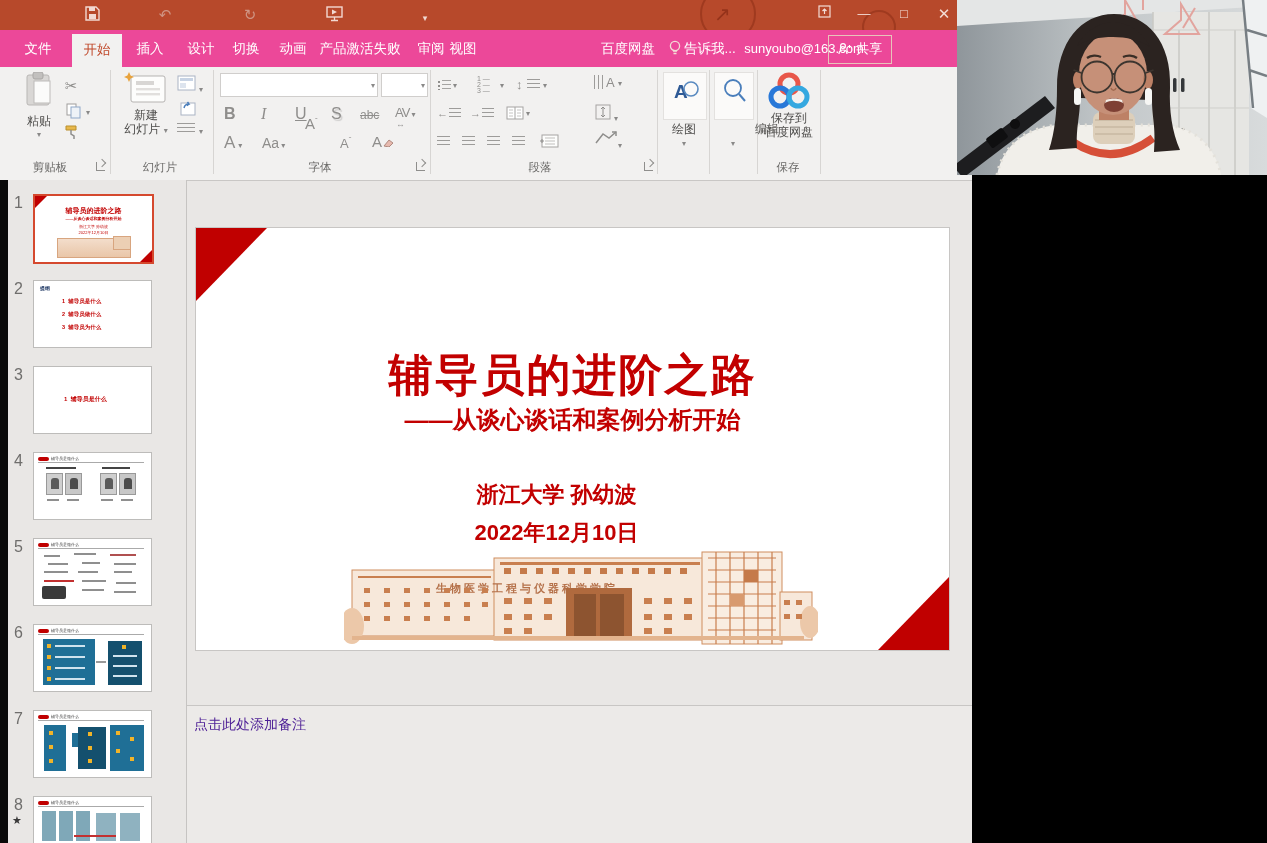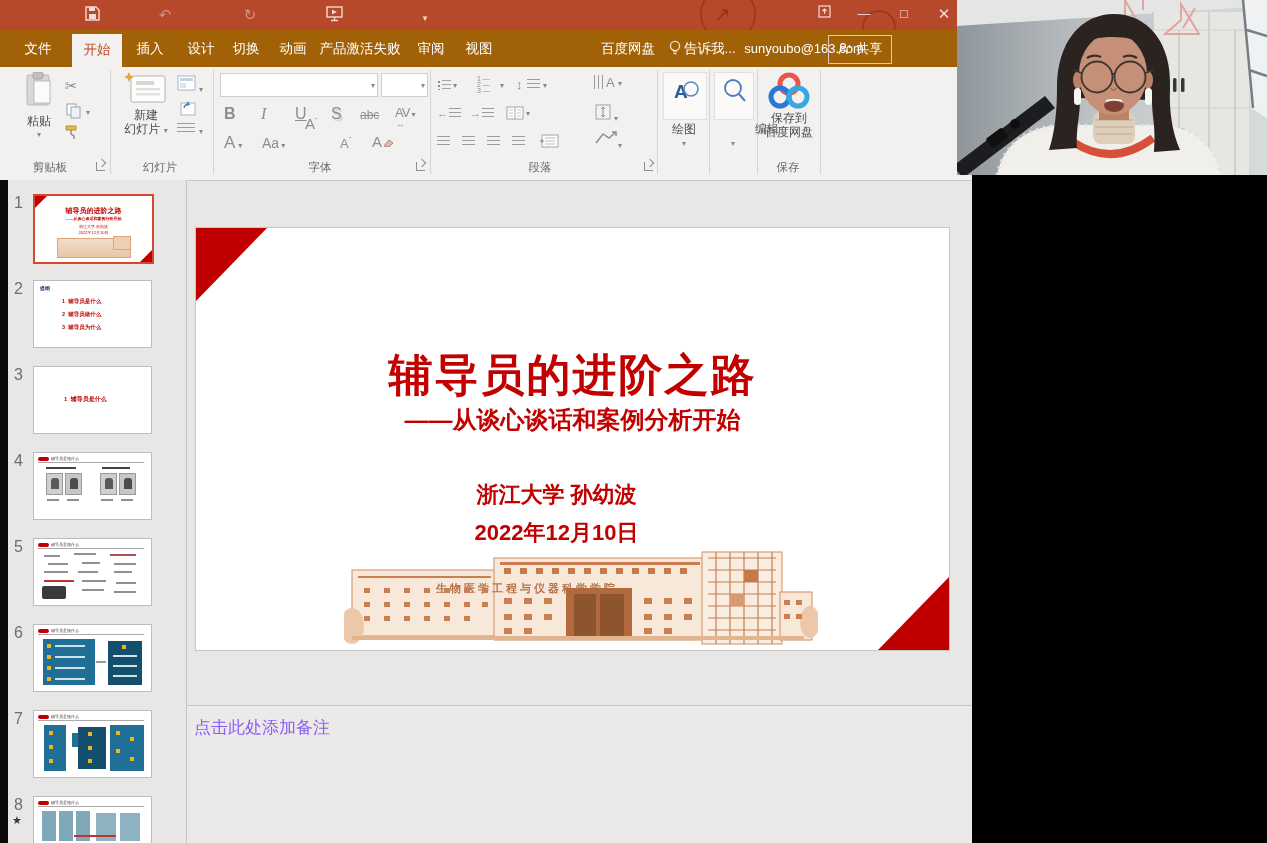--- a/index.html
+++ b/index.html
@@ -11,21 +11,21 @@
   
   #titlebar{position:absolute;left:0;top:0;width:972px;height:30px;background:#b7492b;}
   .tb-deco{position:absolute;border:2px solid rgba(140,45,22,.55);border-radius:50%;}
   .qat-ico{position:absolute;top:6px;width:18px;height:18px;color:#f2d9d2;font-size:15px;
            line-height:18px;text-align:center;}
   #win-title{position:absolute;left:260px;top:0;width:450px;height:30px;line-height:30px;
              text-align:center;color:#fff;font-size:12.5px;white-space:nowrap;}
   .winctl{position:absolute;top:0;width:34px;height:28px;color:#f3ddd6;font-size:13px;
           line-height:28px;text-align:center;}
   
-  #tabbar{position:absolute;left:0;top:30px;width:972px;height:37px;background:#a16207;padding-left:48px;}
+  #tabbar{position:absolute;left:0;top:30px;width:972px;height:37px;background:#ec4899;padding-left:48px;}
   .tab{position:absolute;top:0;height:37px;line-height:37px;color:#fff;font-size:13.5px;
        text-align:center;white-space:nowrap;}
   .tab.active{background:#f2f1f0;color:#c0492b;top:4px;height:33px;line-height:31px;}
   #share-box{position:absolute;top:5px;left:828px;width:62px;height:27px;border:1px solid #e7c4ba;
              color:#fff;font-size:13px;line-height:25px;text-align:center;}
   
   #ribbon{position:absolute;left:0;top:67px;width:972px;height:113px;background:#f2f1f0;
           border-bottom:1px solid #c9c7c5;}
   .grp-div{position:absolute;top:3px;height:104px;width:1px;background:#d7d5d3;}
   .grp-label{position:absolute;top:92px;height:16px;line-height:16px;font-size:11.5px;
@@ -58,21 +58,21 @@
   #slide-canvas{position:absolute;left:196px;top:228px;width:753px;height:422px;background:#fff;
                 box-shadow:0 0 0 1px #c8c6c4;}
   .tri-tl{position:absolute;left:0;top:0;width:0;height:0;
           border-top:73px solid #c00000;border-right:71px solid transparent;}
   .tri-br{position:absolute;right:0;bottom:0;width:0;height:0;
           border-bottom:73px solid #c00000;border-left:71px solid transparent;}
   .slide-red{color:#c20000;font-weight:bold;text-align:center;width:100%;position:absolute;}
   
   #notes{position:absolute;left:187px;top:705px;width:785px;height:138px;background:#eceae8;
          border-top:1px solid #c8c6c4;}
-  #notes-ph{position:absolute;left:7px;top:10px;font-size:17px;color:#8b5cf6;}
+  #notes-ph{position:absolute;left:7px;top:10px;font-size:14px;color:#4c1d95;}
   
   #black-right{position:absolute;left:972px;top:0;width:295px;height:843px;background:#000;}
   #left-strip{position:absolute;left:0;top:180px;width:8px;height:663px;background:#0a0a0a;}
   #webcam{position:absolute;left:957px;top:0;width:310px;height:175px;}
 </style>
 </head>
 <body>
 
 <div id="screen">
  <div id="ppt">
@@ -111,21 +111,21 @@
 
   <div id="tabbar">
     <div class="tab" style="left:10px;width:56px;">文件</div>
     <div class="tab active" style="left:72px;width:50px;">开始</div>
     <div class="tab" style="left:127px;width:46px;">插入</div>
     <div class="tab" style="left:178px;width:46px;text-align:center;">设计</div>
     <div class="tab" style="left:223px;width:46px;">切换</div>
     <div class="tab" style="left:270px;width:46px;">动画</div>
     <div class="tab" style="left:317px;width:86px;">产品激活失败</div>
     <div class="tab" style="left:408px;width:46px;">审阅</div>
-    <div class="tab" style="left:456px;width:46px;text-align:center;">视图</div>
+    <div class="tab" style="left:440px;width:46px;text-align:center;">视图</div>
     <div class="tab" style="left:595px;width:66px;">百度网盘</div>
     <div class="abs" style="left:668px;top:10px;">
       <svg width="14" height="17" viewBox="0 0 14 17">
             <circle cx="7" cy="6" r="4.6" fill="none" stroke="#f3ddd6" stroke-width="1.3"></circle>
             <path d="M5 11h4M5.5 13.5h3" stroke="#f3ddd6" stroke-width="1.3"></path>
           </svg>
     </div>
     <div class="tab" style="left:684px;width:52px;text-align:left;">告诉我...</div>
     <div class="tab" style="left:740px;width:128px;font-size:13px;">sunyoubo@163.com</div>
     <div id="share-box">

